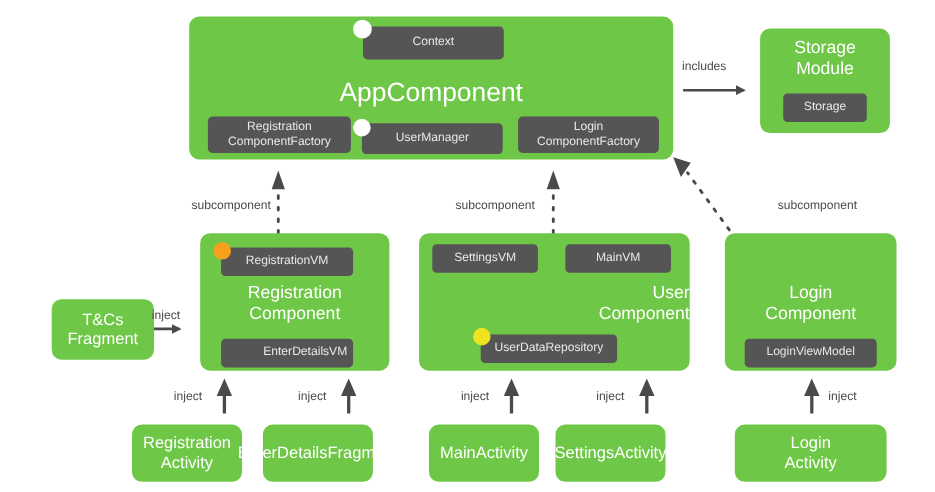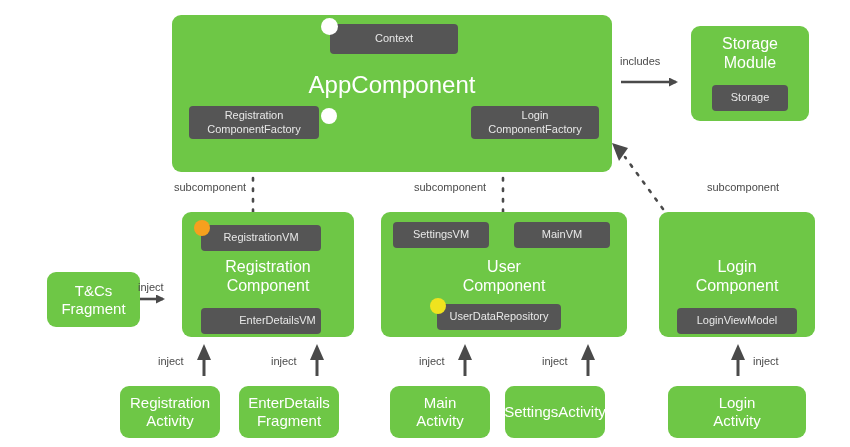--- a/index.html
+++ b/index.html
@@ -130,31 +130,32 @@
     <g>
       <line x1="588" y1="376" x2="588" y2="357" stroke="#4a4a4a" stroke-width="3"></line>
       <path d="M581,360 L588,344 L595,360 z" fill="#4a4a4a"></path>
     </g>
     <g>
       <line x1="738" y1="376" x2="738" y2="357" stroke="#4a4a4a" stroke-width="3"></line>
       <path d="M731,360 L738,344 L745,360 z" fill="#4a4a4a"></path>
     </g>
   </svg>
 
-  <div class="abs green" style="left:172px; top:15px; width:440px; height:157px; display:block;text-decoration:underline;">
+  <div class="abs green" style="left:172px; top:15px; width:440px; height:130px; display:block;text-decoration:underline;">
     <div class="comp-title" style="top:56px; font-size:24px;">AppComponent</div>
   </div>
   <div class="abs dot white" style="left:321px; top:18px; width:17px; height:17px;"></div>
   <div class="abs dark" style="left:330px; top:24px; width:128px; height:30px;">Context</div>
 
   <div class="abs dark" style="left:189px; top:106px; width:130px; height:33px; flex-direction:column;">
     <span>Registration</span>
     <span>ComponentFactory</span>
   </div>
   <div class="abs dot white" style="left:321px; top:108px; width:16px; height:16px;"></div>
+  <div class="abs dark" style="left:329px; top:112px; width:128px; height:28px;">UserManager</div>
   <div class="abs dark" style="left:471px; top:106px; width:128px; height:33px; flex-direction:column;">
     <span>Login</span>
     <span>ComponentFactory</span>
   </div>
 
   <div class="abs green" style="left:691px; top:26px; width:118px; height:95px; display:block;">
     <div class="comp-title" style="top:8px; font-size:16px;">
       <span>Storage</span><br>
       <span>Module</span>
     </div>
@@ -170,21 +171,21 @@
     <div class="comp-title" style="top:45px; font-size:16px;">
       <span>Registration</span><br>
       <span>Component</span>
     </div>
   </div>
   <div class="abs dot orange" style="left:194px; top:220px; width:16px; height:16px;"></div>
   <div class="abs dark" style="left:201px; top:225px; width:120px; height:26px;">RegistrationVM</div>
   <div class="abs dark" style="left:201px; top:308px; width:120px; height:26px;padding-left:33px;">EnterDetailsVM</div>
 
   <div class="abs green" style="left:381px; top:212px; width:246px; height:125px; display:block;">
-    <div class="comp-title" style="top:45px; font-size:16px;">
+    <div class="comp-title" style="top:45px; font-size:16px;text-align:right;">
       <span>User</span><br>
       <span>Component</span>
     </div>
   </div>
   <div class="abs dark" style="left:514px; top:222px; width:96px; height:26px;">MainVM</div>
   <div class="abs dark" style="left:393px; top:222px; width:96px; height:26px;">SettingsVM</div>
   <div class="abs dot yellow" style="left:430px; top:298px; width:16px; height:16px;"></div>
   <div class="abs dark" style="left:437px; top:304px; width:124px; height:26px;">UserDataRepository</div>
 
   <div class="abs green" style="left:659px; top:212px; width:156px; height:125px; display:block;">
@@ -205,26 +206,26 @@
   <div class="abs label" style="left:271px; top:355px;">inject</div>
   <div class="abs label" style="left:419px; top:355px;">inject</div>
   <div class="abs label" style="left:542px; top:355px;">inject</div>
   <div class="abs label" style="left:753px; top:355px;">inject</div>
 
   <div class="abs green leaf" style="left:120px; top:386px; width:100px; height:52px; flex-direction:column;">
     <span>Registration</span>
     <span>Activity</span>
   </div>
 
-  <div class="abs green leaf" style="left:239px; top:386px; width:100px; height:52px; flex-direction:column;">
+  <div class="abs green leaf" style="left:239px; top:386px; width:100px; height:52px; ">
     <span>EnterDetails</span>
     <span>Fragment</span>
   </div>
 
-  <div class="abs green leaf" style="left:390px; top:386px; width:100px; height:52px; flex-direction:column;">
+  <div class="abs green leaf" style="left:390px; top:386px; width:100px; height:52px; flex-direction:row;">
     <span>Main</span>
     <span>Activity</span>
   </div>
 
   <div class="abs green leaf" style="left:505px; top:386px; width:100px; height:52px; flex-direction:row;">
     <span>Settings</span>
     <span>Activity</span>
   </div>
 
   <div class="abs green leaf" style="left:668px; top:386px; width:138px; height:52px; flex-direction:column;">

